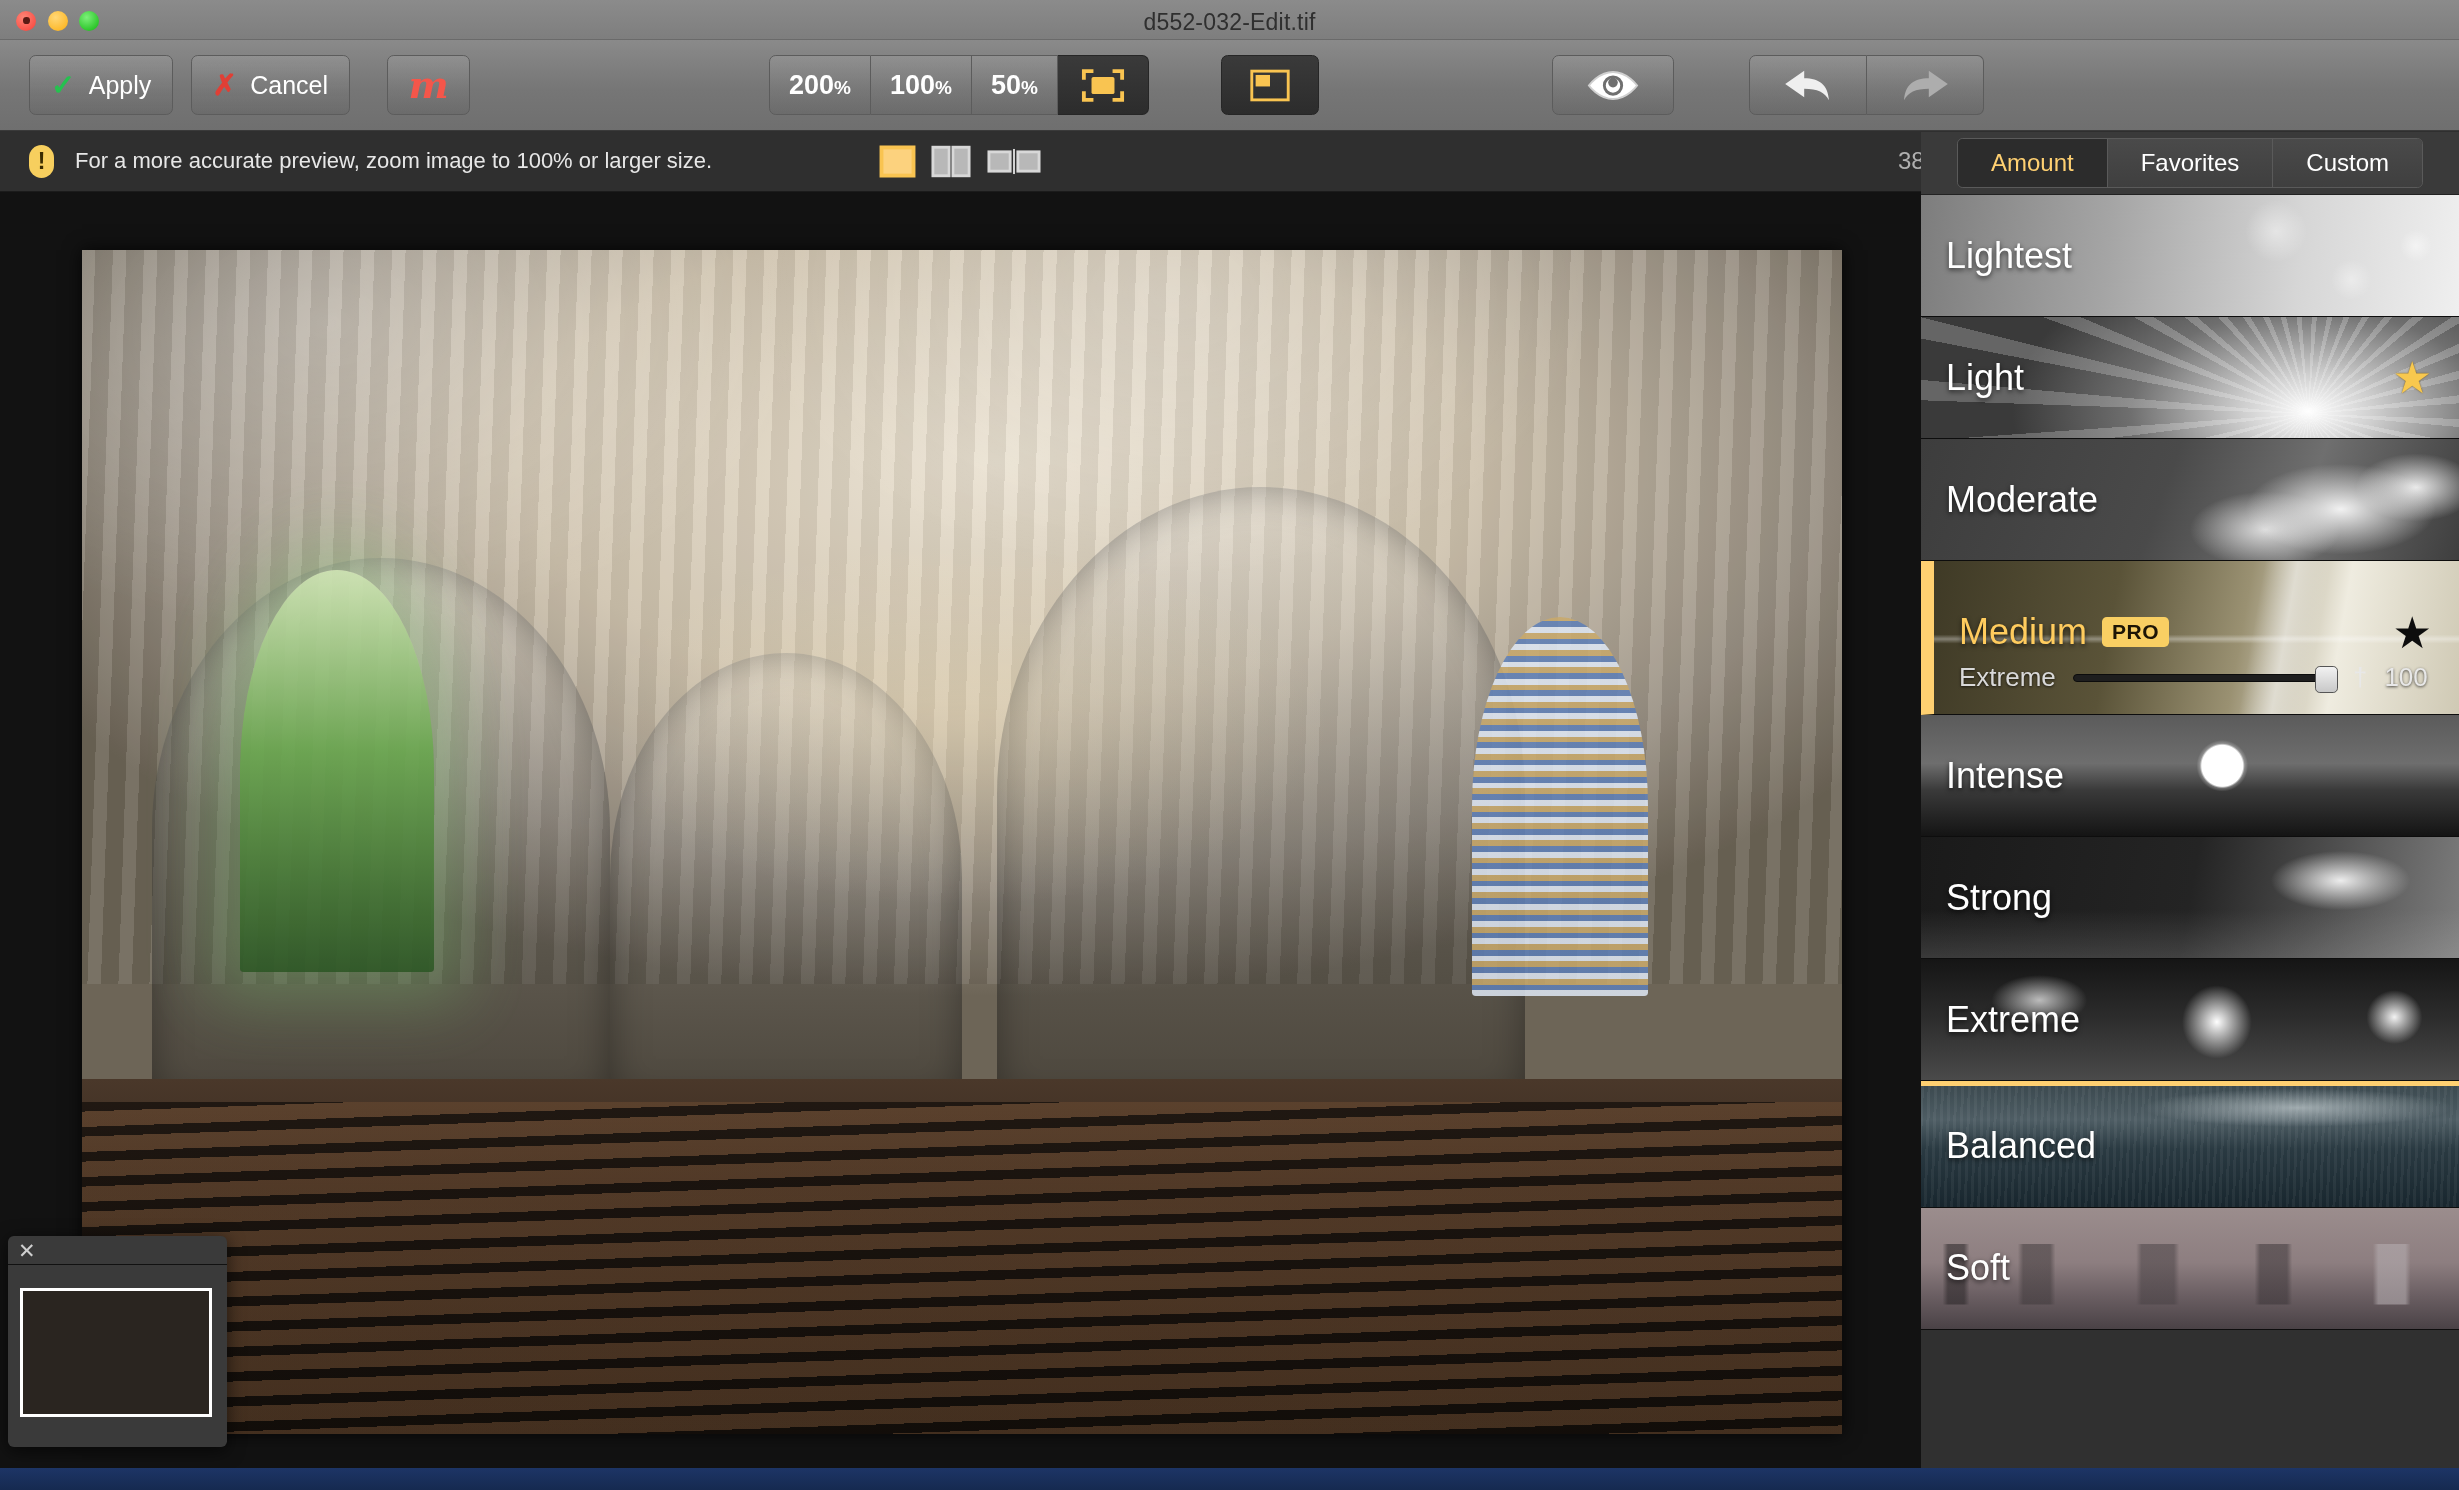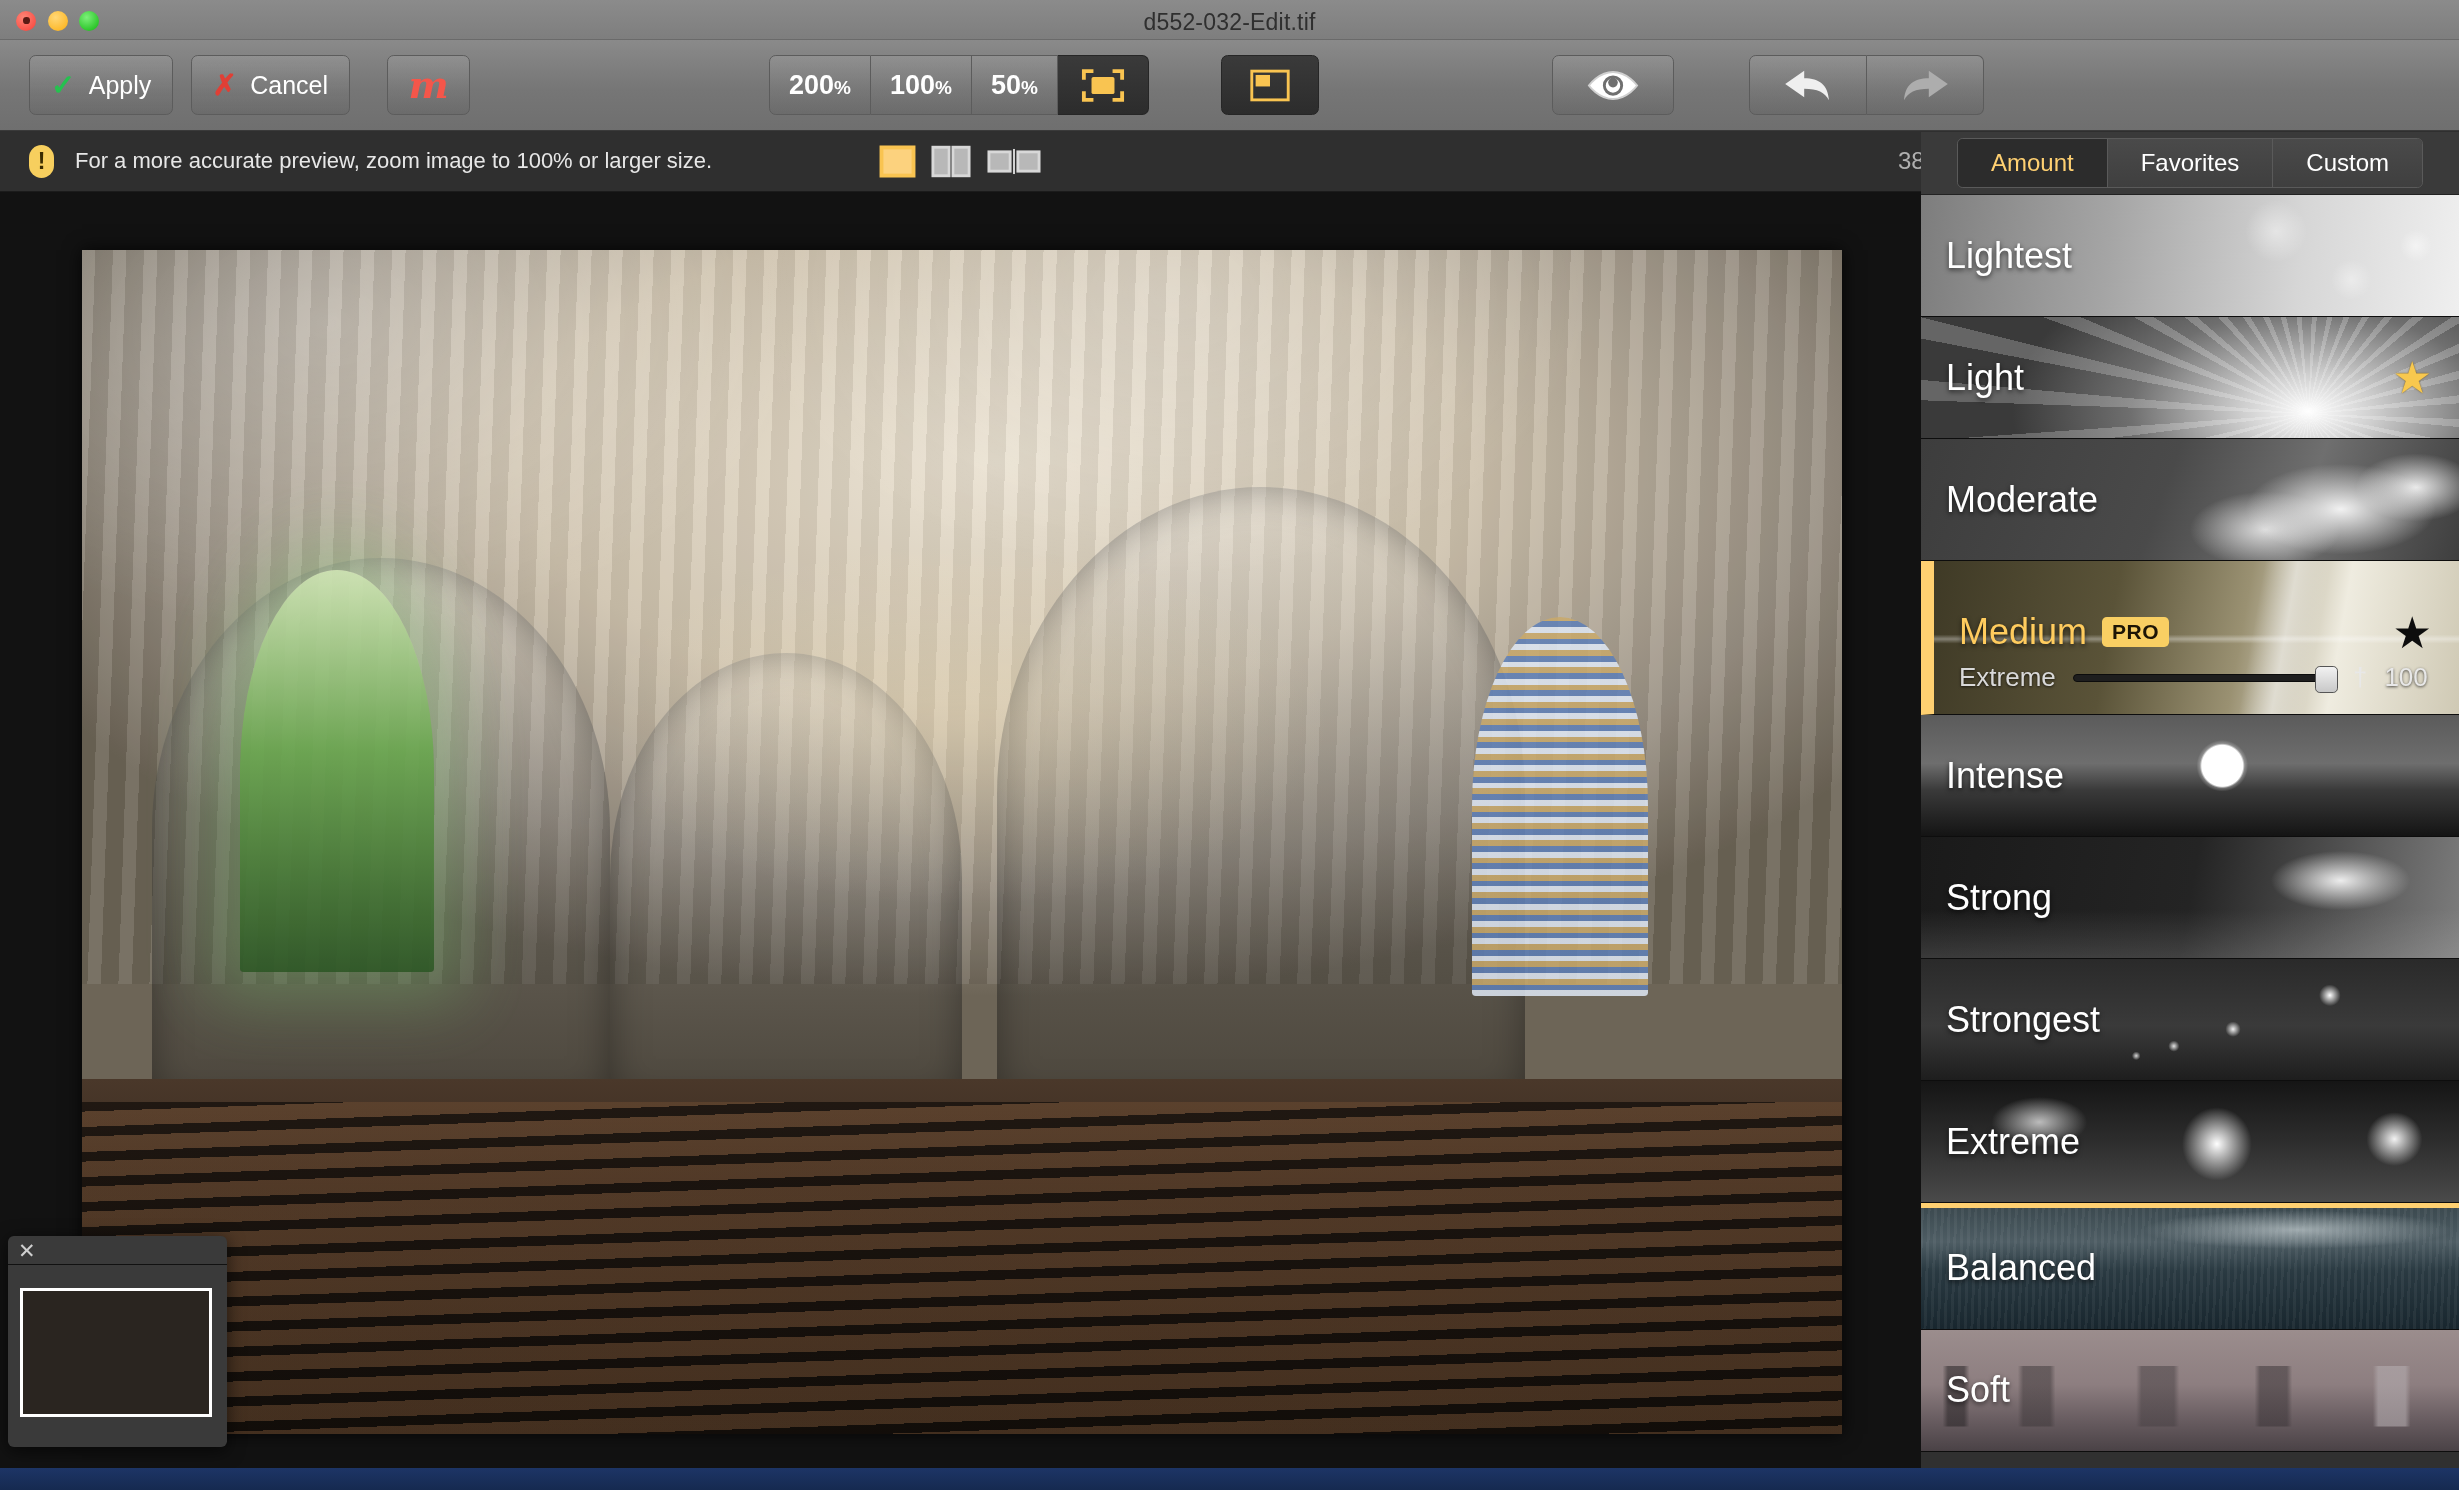--- a/index.html
+++ b/index.html
@@ -573,26 +573,20 @@
             </div>
         </div>
 
         <div class="preset">
           <div class="thumb t-strong"></div>
           <div class="plabel">
               <span>Strong</span>
             </div>
         </div>
 
-        <div class="preset">
-          <div class="thumb t-strongest"></div>
-          <div class="plabel">
-              <span>Strongest</span>
-            </div>
-        </div>
 
         <div class="preset">
           <div class="thumb t-extreme"></div>
           <div class="plabel">
               <span>Extreme</span>
             </div>
         </div>
 
         <div class="group-divider"></div>
 

